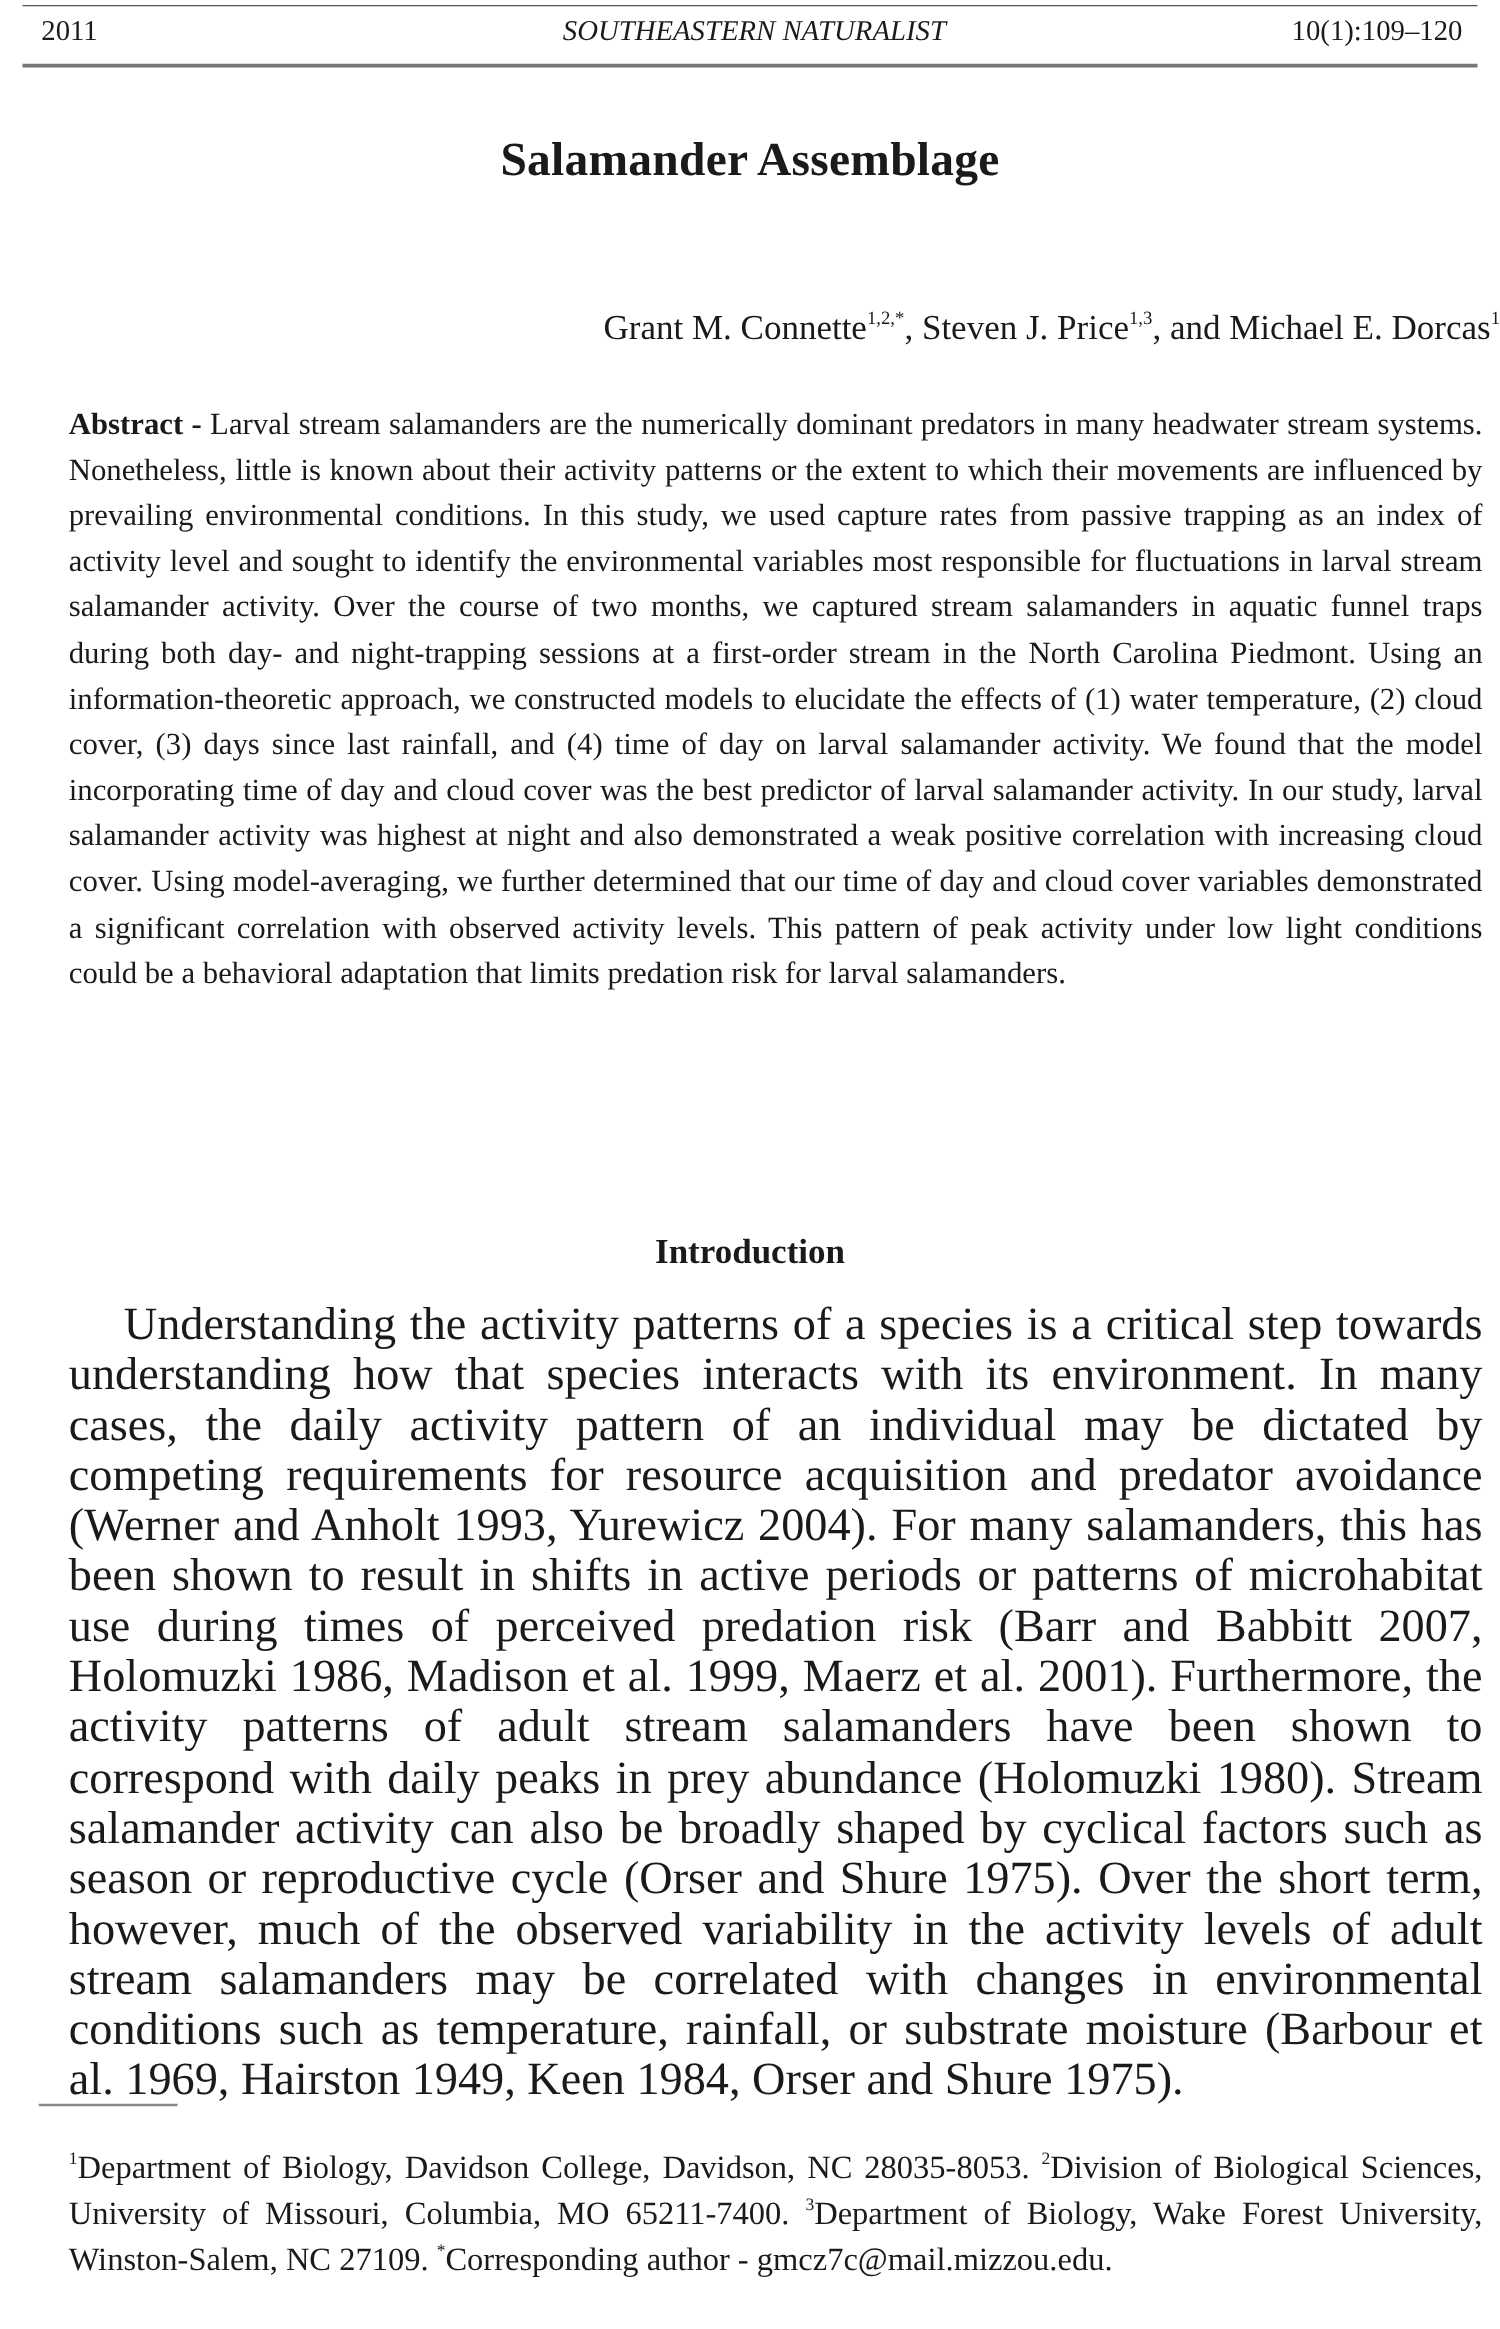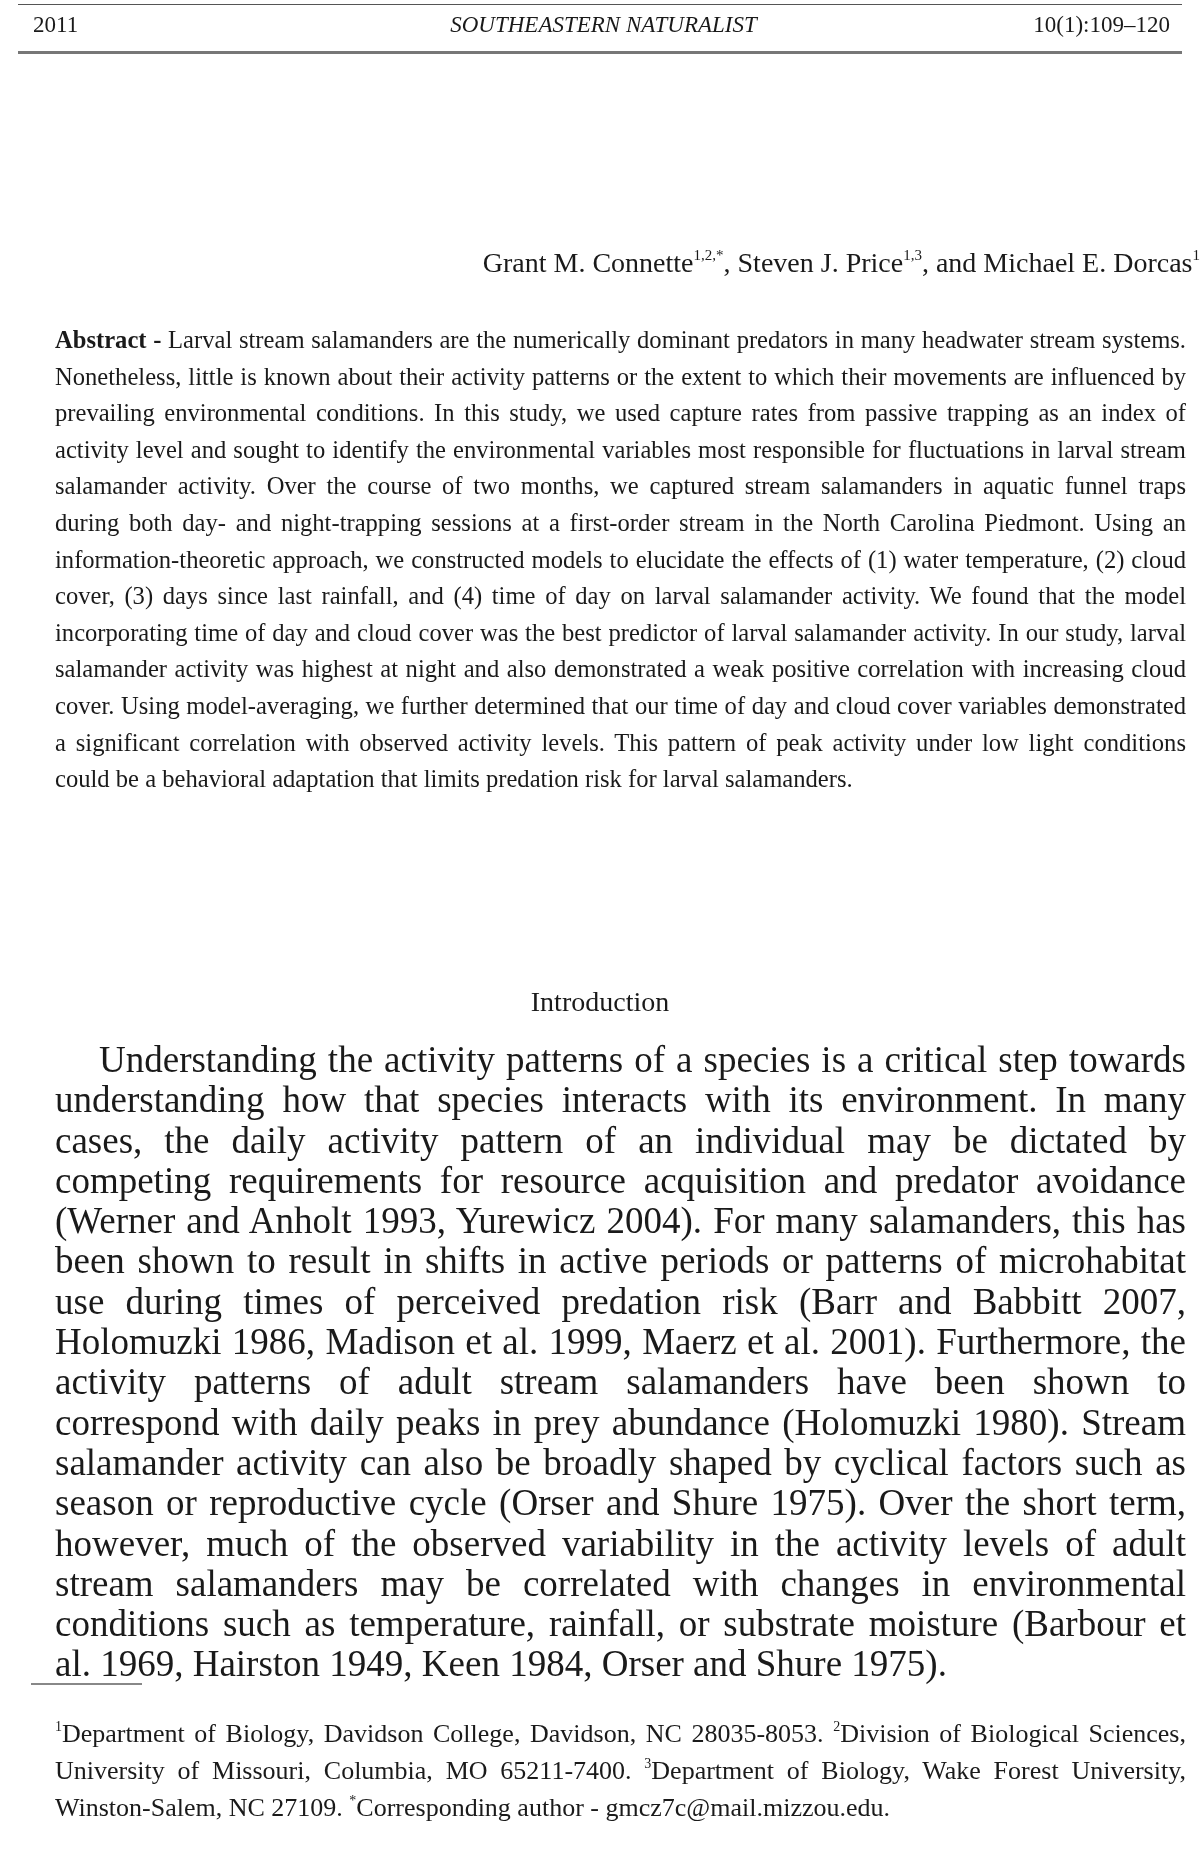--- a/index.html
+++ b/index.html
@@ -74,21 +74,21 @@
     .abstract {
       top: 322px;
       line-height: 36.6px;
     }
     .abstract .lead { font-weight: bold; }
     .section-heading {
       position: absolute;
       left: 0; right: 0;
       top: 984px;
       text-align: center;
-      font-weight: normal;
+      font-weight: bold;
       font-size: 28px;
       line-height: 36px;
     }
     .intro {
       top: 1040px;
       font-size: 37px;
       line-height: 40.3px;
       text-indent: 44px;
     }
     .fn-rule {
@@ -111,20 +111,21 @@
   <div class="rule-top"></div>
 
   <div class="running-head">
     <span class="rh-year">2011</span>
     <span class="rh-journal">SOUTHEASTERN NATURALIST</span>
     <span class="rh-vol">10(1):109–120</span>
   </div>
   <div class="rule-head"></div>
 
   <div class="title">
+    <div>Salamander Assemblage</div>
   </div>
 
   <div class="authors">
     <span>Grant M. Connette</span><sup>1,2,*</sup><span>, </span><span>Steven J. Price</span><sup>1,3</sup><span>, and </span><span>Michael E. Dorcas</span><sup>1</sup>
   </div>
 
   <div class="body-block abstract">
     <span class="lead">Abstract -</span><span> Larval stream salamanders are the numerically dominant predators in many headwater stream systems. Nonetheless, little is known about their activity patterns or the extent to which their movements are influenced by prevailing environmental conditions. In this study, we used capture rates from passive trapping as an index of activity level and sought to identify the environmental variables most responsible for fluctuations in larval stream salamander activity. Over the course of two months, we captured stream salamanders in aquatic funnel traps during both day- and night-trapping sessions at a first-order stream in the North Carolina Piedmont. Using an information-theoretic ap­proach, we constructed models to elucidate the effects of (1) water temperature, (2) cloud cover, (3) days since last rainfall, and (4) time of day on larval salamander activity. We found that the model incorporating time of day and cloud cover was the best predictor of larval salamander activity. In our study, larval salamander activity was highest at night and also demonstrated a weak positive correlation with increasing cloud cover. Using model-averaging, we further determined that our time of day and cloud cover variables demonstrated a significant correlation with observed activity levels. This pattern of peak activity under low light conditions could be a behavioral adaptation that limits predation risk for larval salamanders.</span>
   </div>
 

